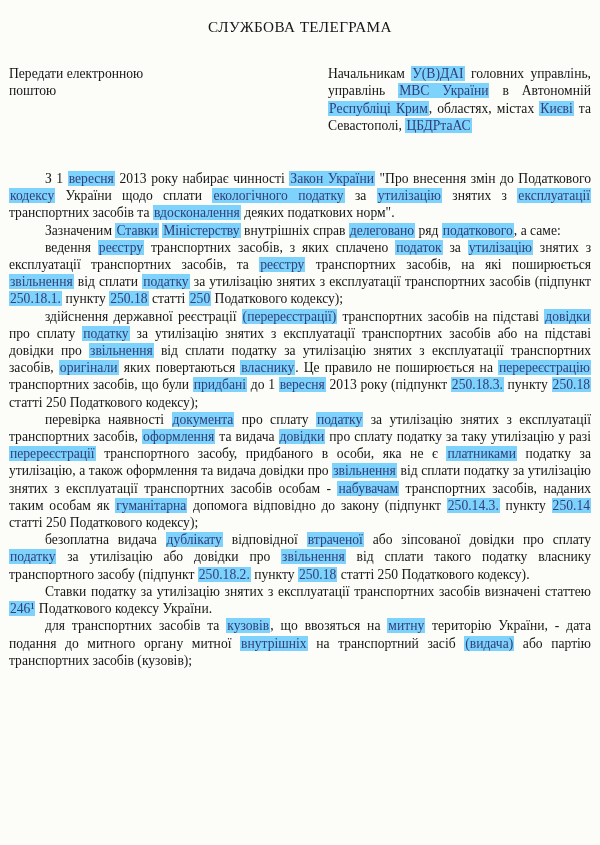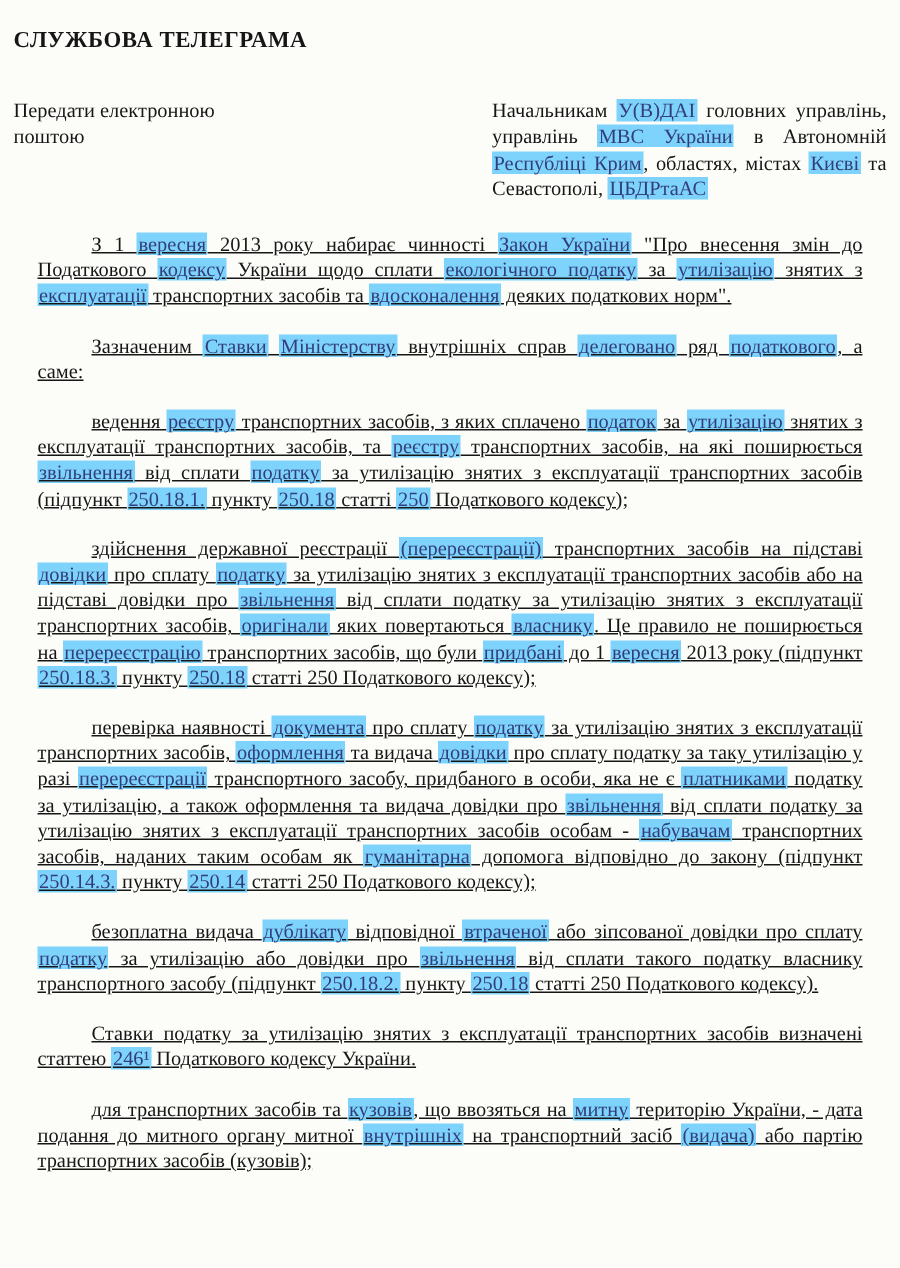--- a/index.html
+++ b/index.html
@@ -15,45 +15,45 @@
     box-sizing: border-box;
     padding: 12px 9px 0 9px;
     background: #fcfcf9;
     color: #161616;
     font-family: "Liberation Serif", "DejaVu Serif", serif;
     font-size: 13.6px;
     line-height: 17.2px;
     overflow: hidden;
   }
   .title {
-    font-weight: 700;
+    text-align: center;
+    font-weight: 400;
     font-size: 15.2px;
     letter-spacing: 0.4px;
     margin: 6px 0 30px 0;
   }
   .header-row {
     display: flex;
     justify-content: space-between;
     align-items: flex-start;
-    margin-bottom: 20px;
+    margin-bottom: 36px;
     gap: 28px;
   }
   .delivery {
     width: 172px;
     text-align: left;
   }
   .recipient {
     width: 263px;
     text-align: justify;
   }
   .body-text p {
-    margin: 16px;
+    margin: 0;
     text-align: justify;
     text-indent: 36px;
-    text-decoration: underline;
   }
   .hl {
     background: #7dd3fc;
     color: #323e79;
     padding: 0 1px;
     -webkit-box-decoration-break: clone;
     box-decoration-break: clone;
   }
 </style>
 </head>

